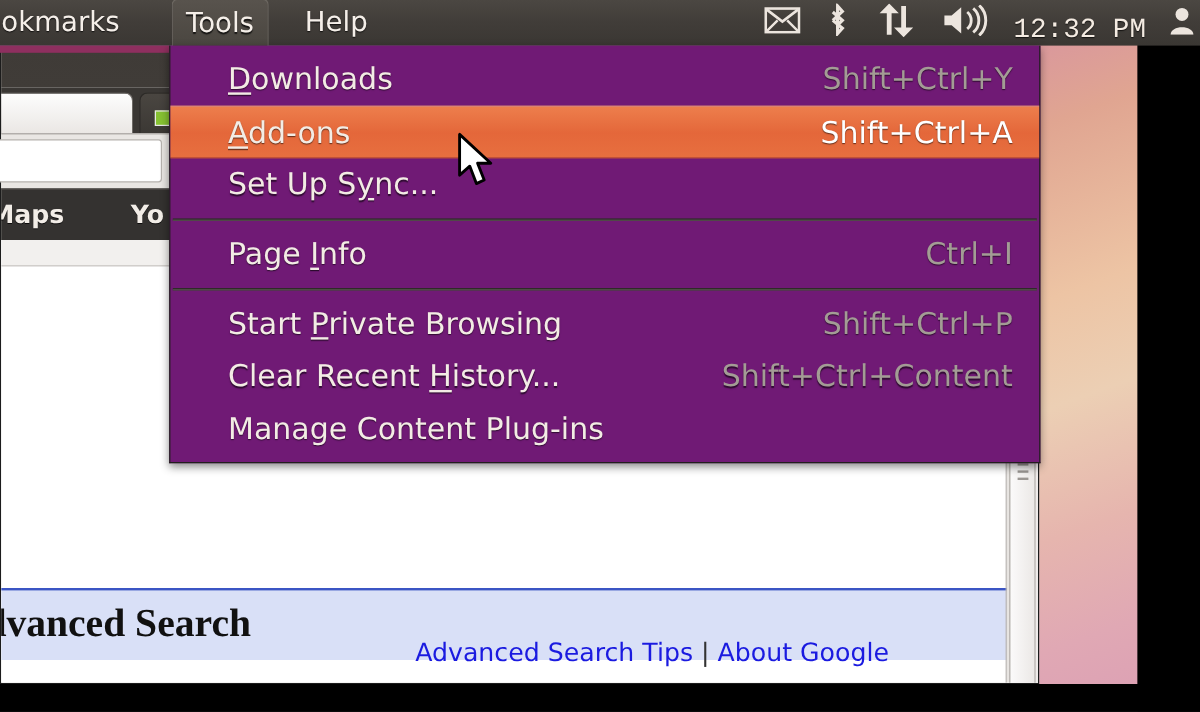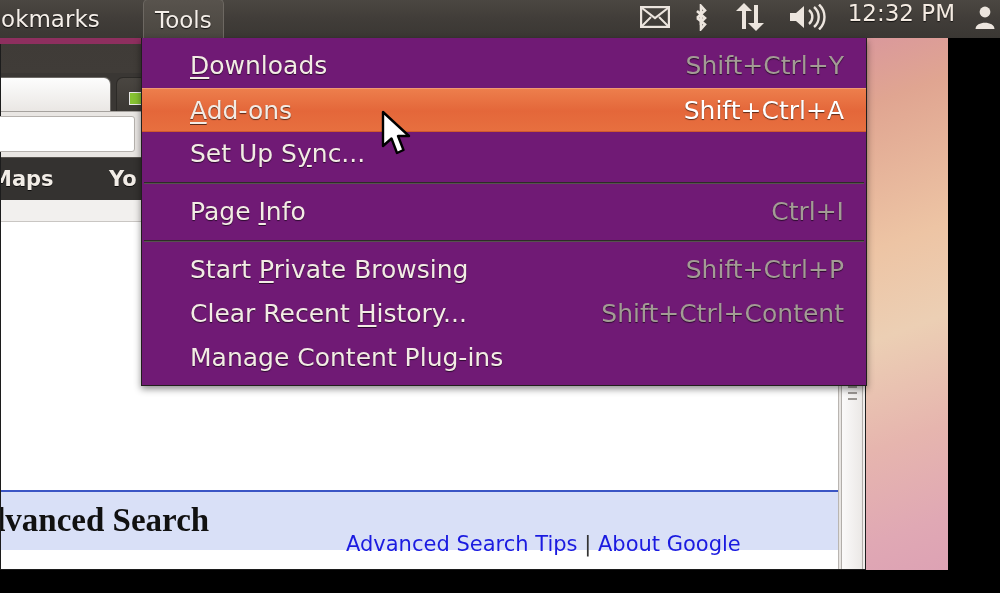--- a/index.html
+++ b/index.html
@@ -271,22 +271,23 @@
     box-sizing: border-box;
   }
 
   
   #indicators {
     position: absolute;
     right: 0;
     top: 0;
     height: 38px;
     display: flex;
-    align-items: flex-start;
+    align-items: flex-end;
     gap: 0px;
+    font-family: Liberation Mono, monospace;
   }
   .ind {
     height: 38px;
     display: flex;
     align-items: center;
     justify-content: center;
     padding: 0 11px;
   }
   #clock {
     color: #f4ebe2;
@@ -419,20 +420,21 @@
           <div class="grip" style="top:28px;"></div>
           <div class="grip" style="top:34px;"></div>
         </div>
       </div>
     </div>
   </div>
 
   <div id="panel">
     <div class="panel-menu" style="left:-24px;">ookmarks</div>
     <div class="panel-menu open" style="left:143px; top:-1px; height:40px; line-height:40px;">Tools</div>
+    <div class="panel-menu" style="left:243px;">Help</div>
 
     <div id="indicators">
 
       <div class="ind">
         <span>
           <svg width="30" height="22" viewBox="0 0 30 22">
             <rect x="1" y="1" width="28" height="20" fill="none" stroke="#ece5de" stroke-width="2.4"></rect>
             <path d="M2 2 L15 12 L28 2" fill="none" stroke="#ece5de" stroke-width="2.2"></path>
             <path d="M2 20 L11 11 M28 20 L19 11" fill="none" stroke="#ece5de" stroke-width="2"></path>
           </svg>

